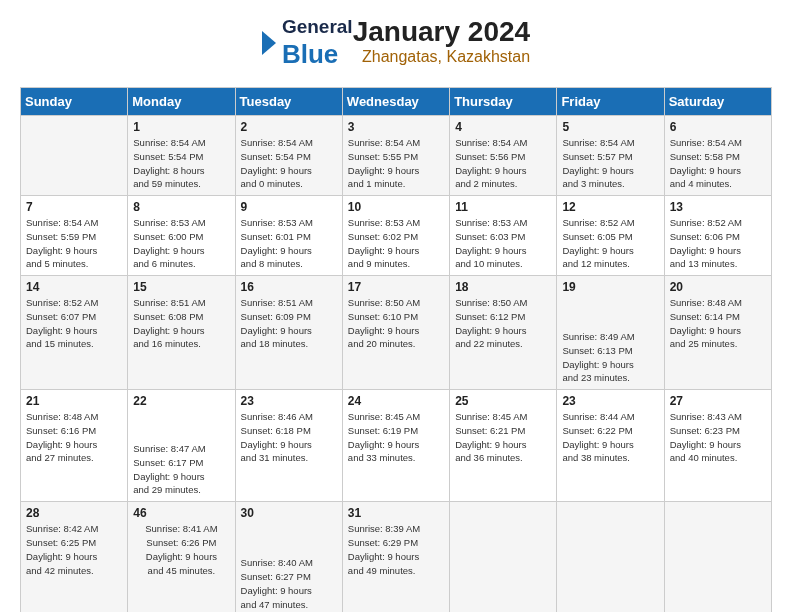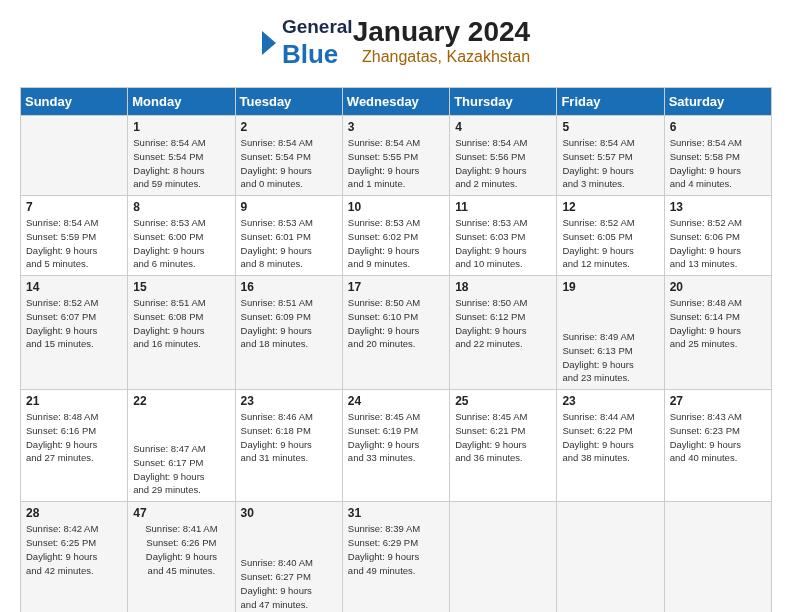--- a/index.html
+++ b/index.html
@@ -316,21 +316,21 @@
         </tr>
         <tr>
           <td>
             <span class="day-num">28</span>
             <div class="day-info" style="white-space: pre-line;">Sunrise: 8:42 AM
 Sunset: 6:25 PM
 Daylight: 9 hours
 and 42 minutes.</div>
           </td>
           <td>
-            <span class="day-num">47</span>
+            <span class="day-num">46</span>
             <div class="day-info" style="white-space: pre-line; text-align: center;">Sunrise: 8:41 AM
 Sunset: 6:26 PM
 Daylight: 9 hours
 and 45 minutes.</div>
           </td>
           <td>
             <span class="day-num">30</span>
             <div class="day-info" style="white-space: pre-line; margin-top: 36px;">Sunrise: 8:40 AM
 Sunset: 6:27 PM
 Daylight: 9 hours

